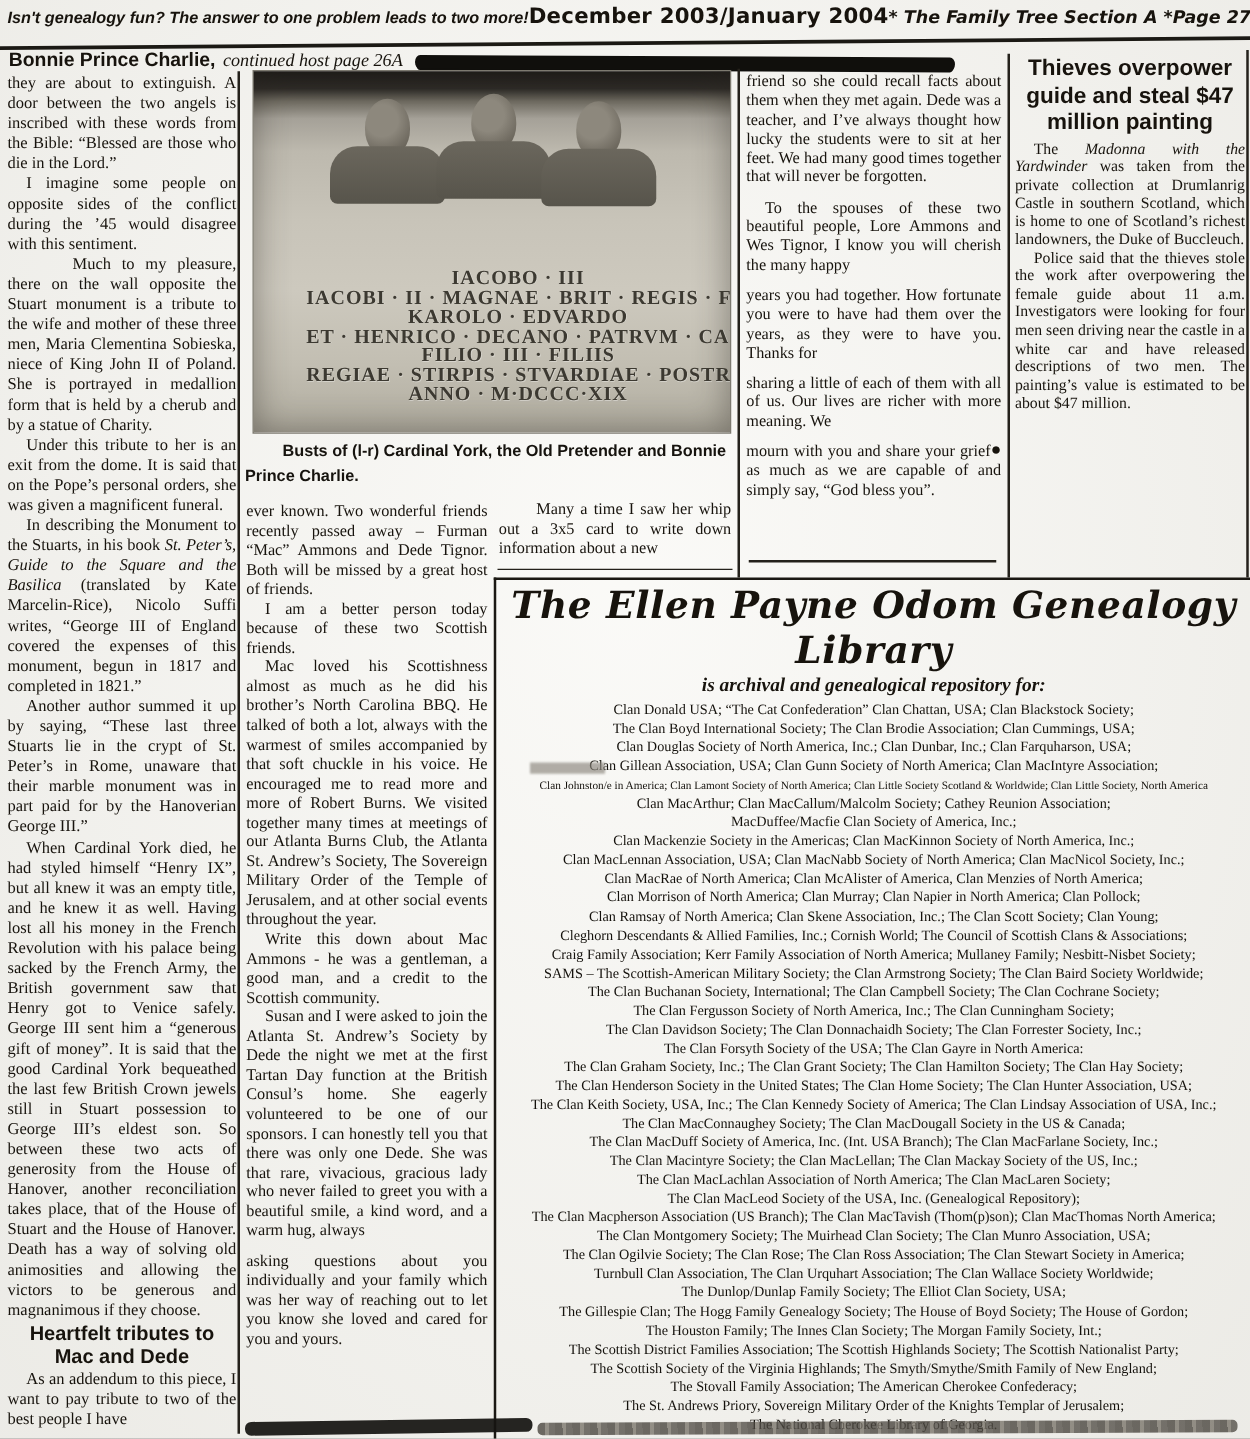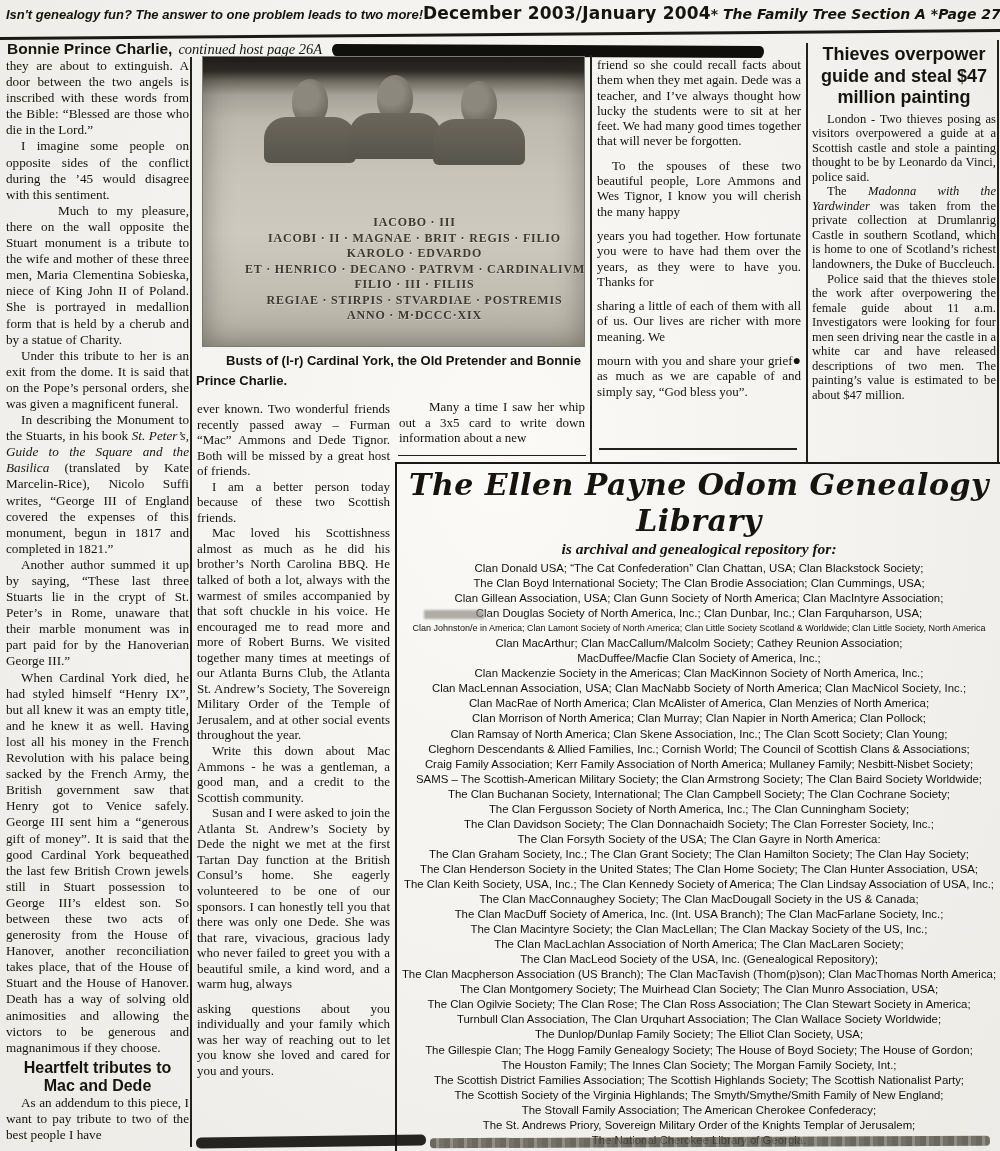--- a/index.html
+++ b/index.html
@@ -40,31 +40,31 @@
   #col4 p{font-size:13px;line-height:15.3px;}
   .endmark{float:right;font-size:14px;line-height:15px;}
   
   .photo{position:absolute;left:203px;top:57px;width:381px;height:289px;overflow:hidden;
     background:linear-gradient(180deg,#1d1b18 0px,#2e2b27 14px,#6e6a60 24px,#a5a198 38px,#bdb9ae 64px,#c8c4b9 120px,#cdc9be 175px,#c2beb2 235px,#b0ac9f 289px);
     box-shadow:inset 0 0 28px rgba(40,36,30,.45), 0 0 0 1px #7d7a70;}
   .bust{position:absolute;filter:blur(.6px);}
   .bust .head{position:absolute;left:50%;transform:translateX(-50%);top:0;width:36px;height:46px;border-radius:50% 50% 46% 46%;background:radial-gradient(circle at 38% 38%, #8d887d 0 35%, #6b665c 75%, #55524a 100%);}
   .bust .shoulders{position:absolute;left:50%;transform:translateX(-50%);top:38px;width:92px;height:46px;border-radius:22px 22px 6px 6px;background:linear-gradient(180deg,#6b675d,#57544b);}
   .inscription{position:absolute;left:0;right:0;top:158px;text-align:center;}
-  .inscription div{font-weight:bold;font-size:12px;line-height:15.5px;letter-spacing:.8px;color:#3c3931;white-space:nowrap;text-shadow:.5px .5px 0 rgba(255,255,255,.35);padding-left:42px;}
+  .inscription div{font-weight:bold;font-size:16px;line-height:15.5px;letter-spacing:.8px;color:#3c3931;white-space:nowrap;text-shadow:.5px .5px 0 rgba(255,255,255,.35);padding-left:42px;}
   .caption{position:absolute;left:196px;top:351px;width:389px;font-family:"Liberation Sans",sans-serif;font-weight:bold;font-size:13px;line-height:20px;text-indent:30px;color:#16130e;}
   
   #thieves{left:812px;top:44px;width:184px;}
   .thieves-head{font-family:"Liberation Sans",sans-serif;font-weight:bold;font-size:18px;line-height:21.5px;text-align:center;margin-bottom:3px;}
   #thieves p{font-size:12.6px;line-height:14.55px;}
   
   .library{position:absolute;left:395px;top:462px;width:604px;height:689px;border-top:2.5px solid #1b1813;border-left:2px solid #1b1813;overflow:hidden;text-align:center;}
   .lib-title{font-family:"DejaVu Serif",serif;font-style:italic;font-weight:bold;font-size:30px;line-height:36px;margin-top:3px;letter-spacing:.5px;}
   .lib-sub{font-family:"Liberation Serif",serif;font-style:italic;font-weight:bold;font-size:15.5px;line-height:19px;margin-bottom:3px;}
-  .lib-line{font-family:Liberation Sans, sans-serif;font-size:11.4px;line-height:15.05px;white-space:nowrap;color:#14110c;}
+  .lib-line{font-family:Liberation Serif, serif;font-size:11.4px;line-height:15.05px;white-space:nowrap;color:#14110c;}
   .lib-line.small{font-size:9px;}
   
   .smudge-a{position:absolute;left:424px;top:610px;width:60px;height:9px;background:#8a857c;filter:blur(1px);opacity:.65;}
   .scribble2{position:absolute;left:196px;top:1136px;width:230px;height:11px;background:#161411;border-radius:5px;transform:rotate(-.8deg);opacity:.93;}
   .scribble3{position:absolute;left:430px;top:1137px;width:560px;height:10px;border-radius:4px;transform:rotate(-.25deg);opacity:.8;
     background:repeating-linear-gradient(90deg,#4a463f 0 6px,#7b766c 6px 9px,#55514a 9px 14px);}
 </style>
 </head>
 <body>
 
@@ -143,34 +143,33 @@
         <p class="gap">To the spouses of these two beautiful people, Lore Ammons and Wes Tignor, I know you will cherish the many happy</p>
         <p class="noindent gap">years you had together. How fortunate you were to have had them over the years, as they were to have you. Thanks for</p>
         <p class="noindent gap">sharing a little of each of them with all of us. Our lives are richer with more meaning. We</p>
       </div>
     <p class="gap noindent"><span class="endmark">●</span><span>mourn with you and share your grief as much as we are capable of and simply say, “God bless you”.</span></p>
   </div>
 
   <div id="thieves" class="col">
     <div class="thieves-head">Thieves overpower guide and steal $47 million painting</div>
     <div>
-        <p class="">London - Two thieves posing as visitors overpowered a guide at a Scottish castle and stole a painting thought to be by Leonardo da Vinci, police said.</p>
         <p class="">The <i>Madonna with the Yardwinder</i> was taken from the private collection at Drumlanrig Castle in southern Scotland, which is home to one of Scotland’s richest landowners, the Duke of Buccleuch.</p>
         <p class="">Police said that the thieves stole the work after overpowering the female guide about 11 a.m.  Investigators were looking for four men seen driving near the castle in a white car and have released descriptions of two men.  The painting’s value is estimated to be about $47 million.</p>
       </div>
   </div>
 
   <div class="library">
     <div class="lib-title">The Ellen Payne Odom Genealogy Library</div>
     <div class="lib-sub">is archival and genealogical repository for:</div>
     <div class="lib-lines">
         <div class="lib-line">Clan Donald USA; “The Cat Confederation” Clan Chattan, USA; Clan Blackstock Society;</div>
         <div class="lib-line">The Clan Boyd International Society; The Clan Brodie Association; Clan Cummings, USA;</div>
+        <div class="lib-line">Clan Douglas Society of North America, Inc.; Clan Dunbar, Inc.; Clan Farquharson, USA;</div>
         <div class="lib-line">Clan Gillean Association, USA; Clan Gunn Society of North America; Clan MacIntyre Association;</div>
-        <div class="lib-line">Clan Douglas Society of North America, Inc.; Clan Dunbar, Inc.; Clan Farquharson, USA;</div>
         <div class="lib-line small">Clan Johnston/e in America; Clan Lamont Society of North America; Clan Little Society Scotland &amp; Worldwide; Clan Little Society, North America</div>
         <div class="lib-line">Clan MacArthur; Clan MacCallum/Malcolm Society; Cathey Reunion Association;</div>
         <div class="lib-line">MacDuffee/Macfie Clan Society of America, Inc.;</div>
         <div class="lib-line">Clan Mackenzie Society in the Americas; Clan MacKinnon Society of North America, Inc.;</div>
         <div class="lib-line">Clan MacLennan Association, USA; Clan MacNabb Society of North America; Clan MacNicol Society, Inc.;</div>
         <div class="lib-line">Clan MacRae of North America; Clan McAlister of America, Clan Menzies of North America;</div>
         <div class="lib-line">Clan Morrison of North America; Clan Murray; Clan Napier in North America; Clan Pollock;</div>
         <div class="lib-line">Clan Ramsay of North America; Clan Skene Association, Inc.; The Clan Scott Society; Clan Young;</div>
         <div class="lib-line">Cleghorn Descendants &amp; Allied Families, Inc.; Cornish World; The Council of Scottish Clans &amp; Associations;</div>
         <div class="lib-line">Craig Family Association; Kerr Family Association of North America; Mullaney Family; Nesbitt-Nisbet Society;</div>

